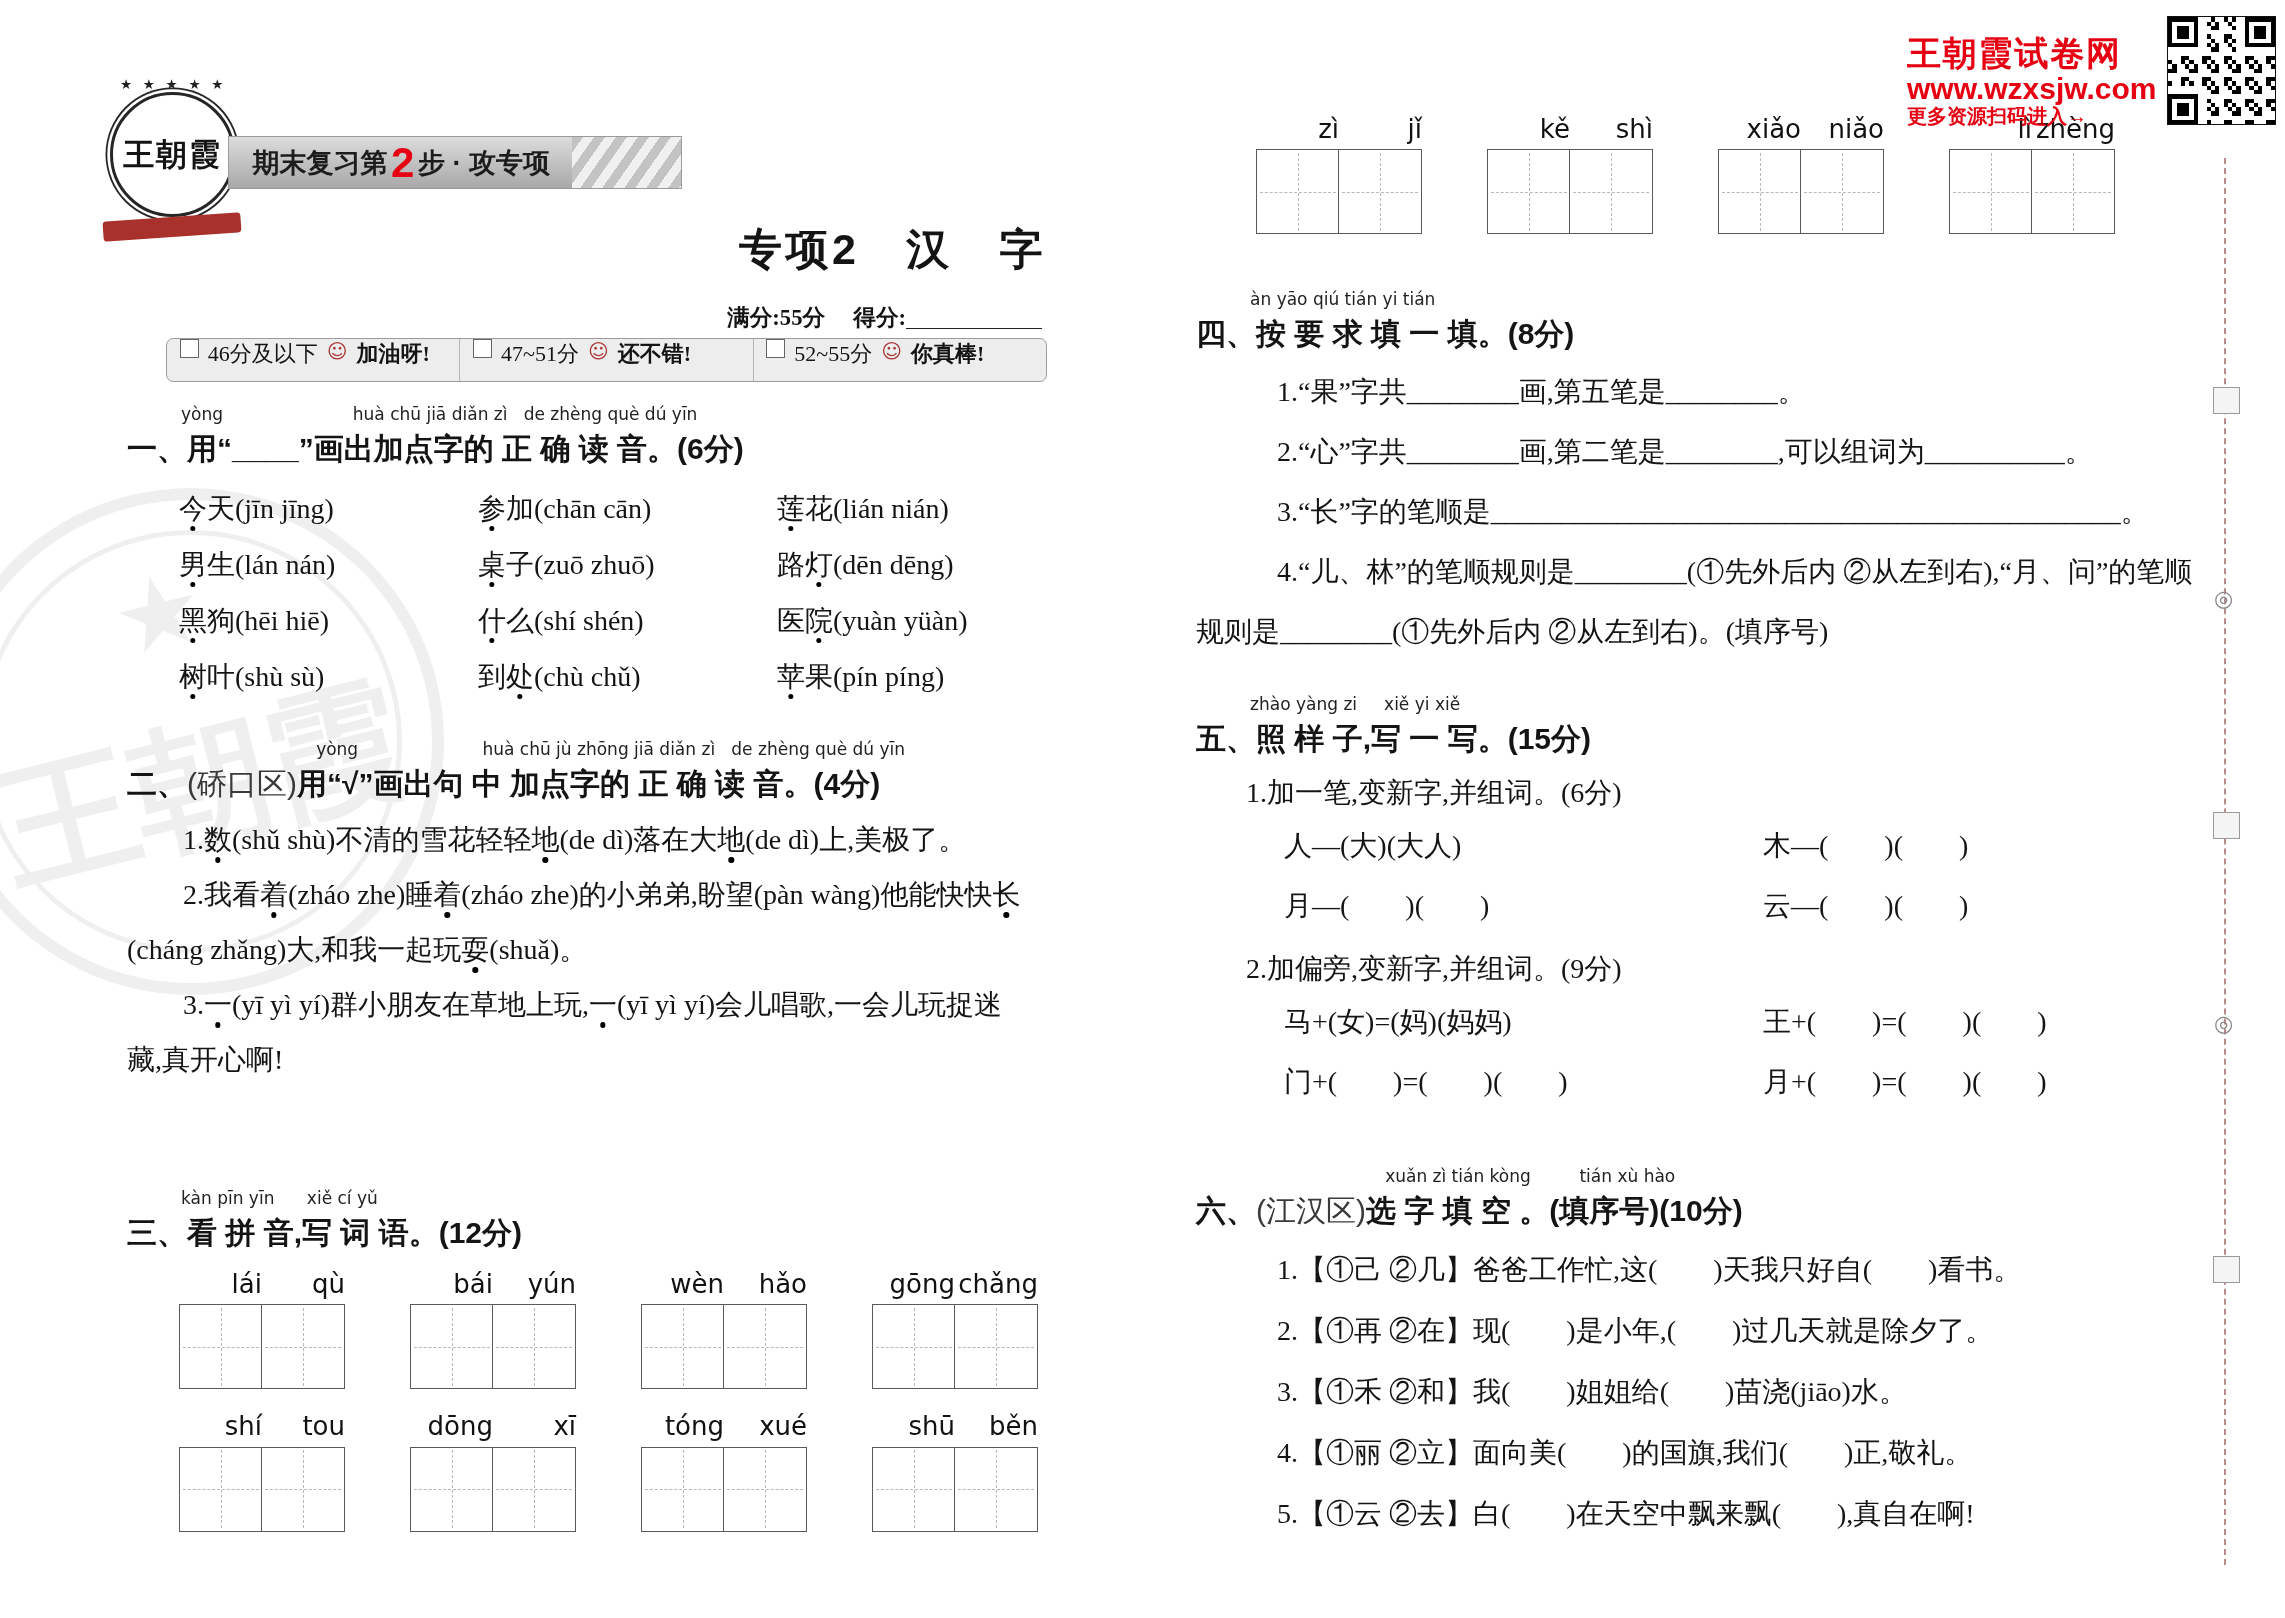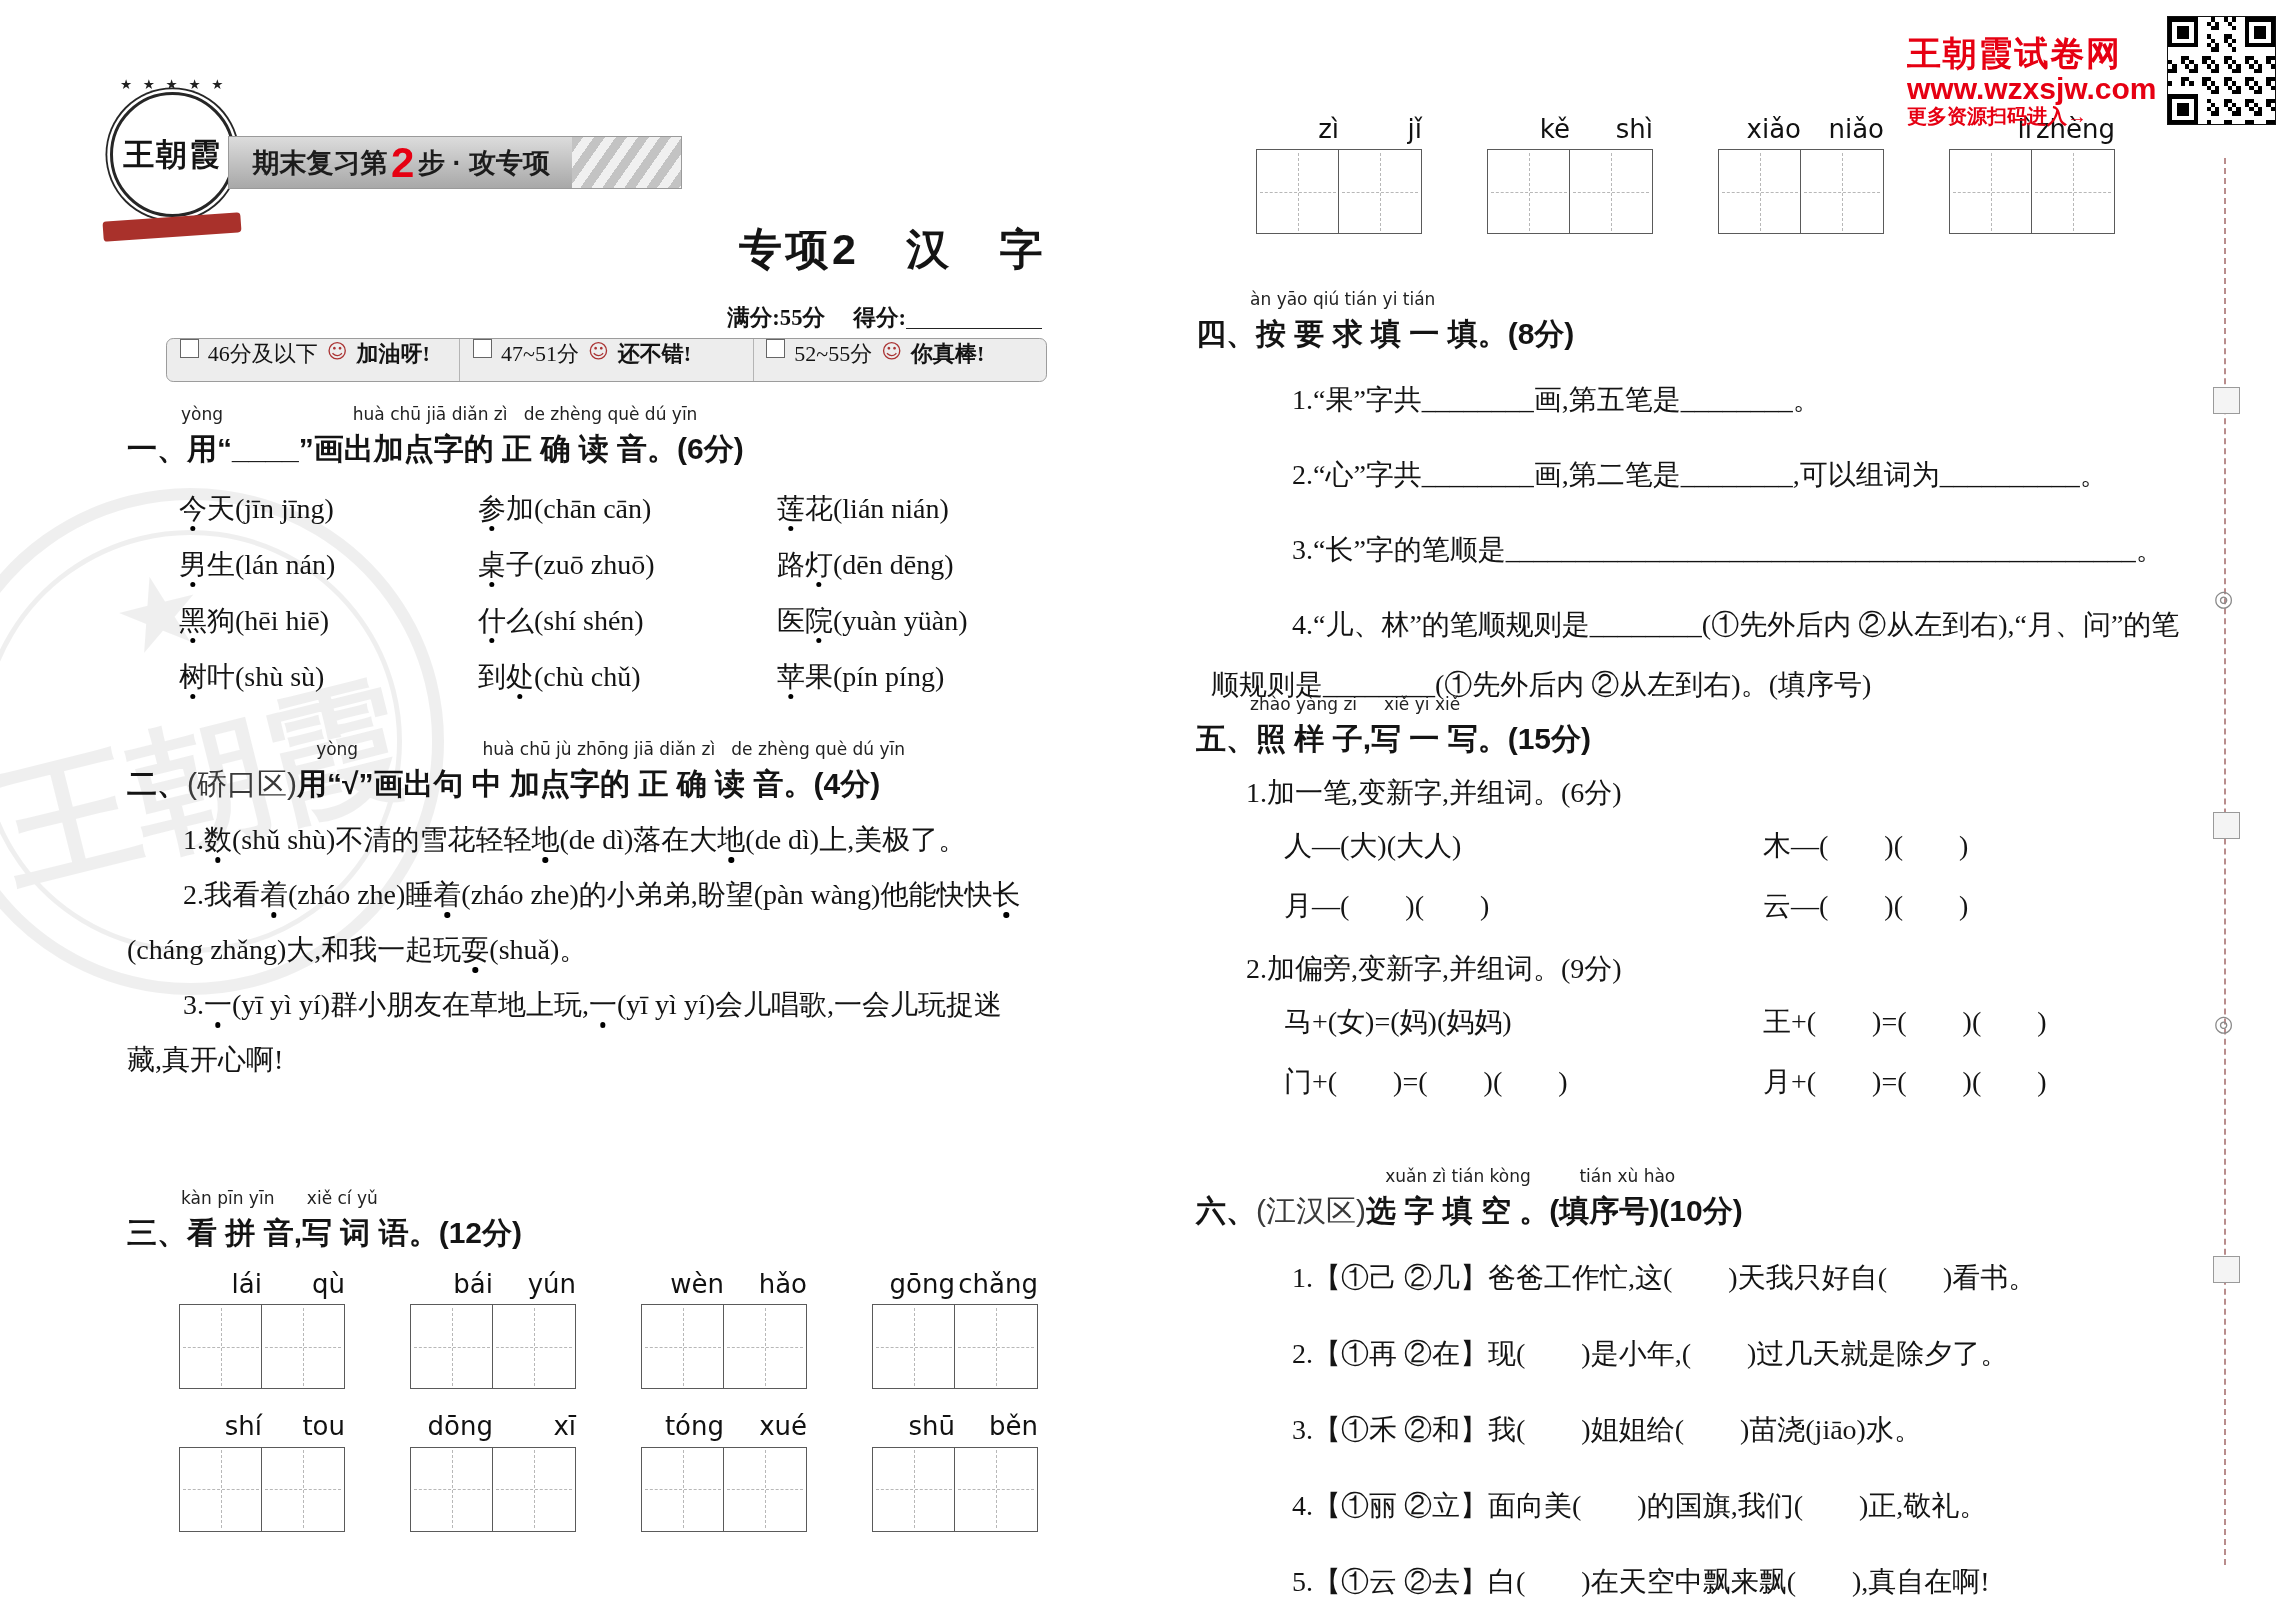--- a/index.html
+++ b/index.html
@@ -64,21 +64,21 @@
   .tzg-cell{width:83px;height:83px;border:1.8px solid #5a5a5a;position:relative;background:#fff;}
   .tzg-cell + .tzg-cell{margin-left:-1.8px;}
   .tzg-cell::before{content:"";position:absolute;left:50%;top:2.7px;bottom:2.7px;border-left:1.8px dashed #b8b8b8;}
   .tzg-cell::after{content:"";position:absolute;top:50%;left:2.7px;right:2.7px;border-top:1.8px dashed #b8b8b8;}
 
   #rgrids{left:1196px;top:114px;width:1002px;}
   #rgrids .grid-row{padding-left:60px;margin-top:0;}
 
   #sec4{left:1196px;top:288px;width:1006px;}
   .items{margin-top:7.2px;}
-  .item{margin:15px;font-size:28px;line-height:60px;text-indent:81px;}
+  .item{margin:0;font-size:28px;line-height:60px;text-indent:81px;}
 
   #sec5{left:1196px;top:693px;width:1002px;}
   .sub-title{margin:9px 0 0;padding-left:50px;font-size:28px;line-height:47px;}
   .pair-row{display:grid;grid-template-columns:479px 1fr;padding-left:88px;font-size:28px;line-height:60px;}
 
   #sec6{left:1196px;top:1165px;width:1022px;}
   #sec6 .item{line-height:61px;}
 
   
   .brand{position:absolute;left:1907px;top:32px;width:253px;color:#e60012;font-family:"Liberation Sans",sans-serif;}

